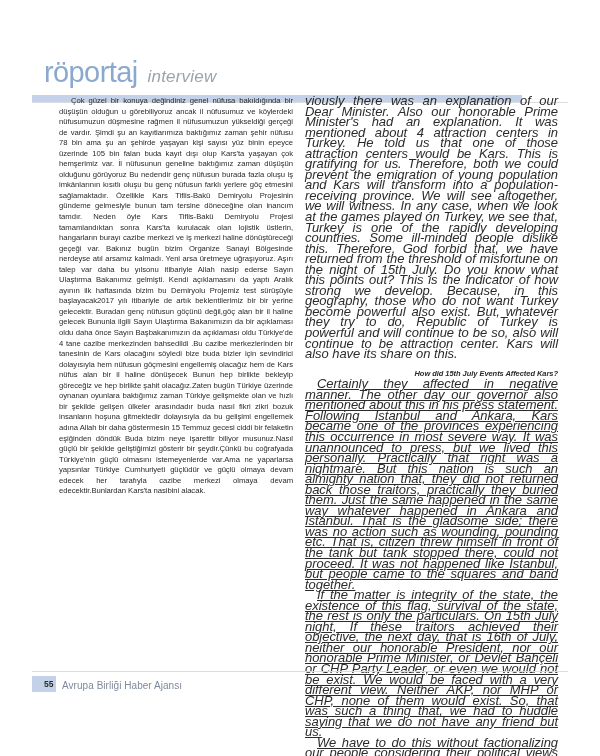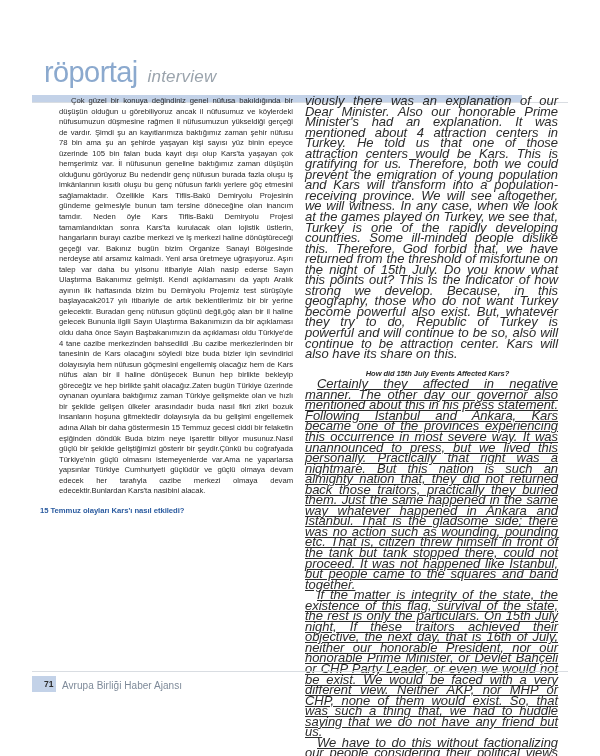--- a/index.html
+++ b/index.html
@@ -125,21 +125,21 @@
     text-justify: inter-word;
     letter-spacing: -0.05px;
   }
   .en-q {
     font-family: "Liberation Sans", sans-serif;
     font-size: 7.5px;
     line-height: 10.55px;
     font-style: italic;
     font-weight: bold;
     color: #2b2b2b;
-    text-align: center;
+    text-align: right;
     text-indent: 12px;
     letter-spacing: -0.05px;
   }
   .en-body {
     text-indent: 12px;
     text-decoration: underline;
   }
 
   
   .footer {
@@ -197,21 +197,20 @@
     <div class="masthead-rule-thin"></div>
   </div>
 
   <div class="col col-left">
 
 
     <p class="tr tr-body">Çok güzel bir konuya değindiniz genel nüfusa bakıldığında bir düşüşün olduğun u görebiliyoruz ancak il nüfusumuz ve köylerdeki nüfusumuzun düşmesine rağmen il nüfusumuzun yükseldiği gerçeği de vardır. Şimdi şu an kayıtlarımıza baktığımız zaman şehir nüfusu 78 bin ama şu an şehirde yaşayan kişi sayısı yüz binin epeyce üzerinde 105 bin falan buda kayıt dışı olup Kars'ta yaşayan çok hemşerimiz var. İl nüfusunun geneline baktığımız zaman düşüşün olduğunu görüyoruz Bu nedendir genç nüfusun burada fazla oluşu iş imkânlarının kısıtlı oluşu bu genç nüfusun farklı yerlere göç etmesini sağlamaktadır. Özellikle Kars Tiflis-Bakü Demiryolu Projesinin gündeme gelmesiyle bunun tam tersine döneceğine olan inancım tamdır. Neden öyle Kars Tiflis-Bakü Demiryolu Projesi tamamlandıktan sonra Kars'ta kurulacak olan lojistik üstlerin, hangarların burayı cazibe merkezi ve iş merkezi haline dönüştüreceği geçeği var. Bakınız bugün bizim Organize Sanayi Bölgesinde nerdeyse atıl arsamız kalmadı. Yeni arsa üretmeye uğraşıyoruz. Aşırı talep var daha bu yılsonu itibariyle Allah nasip ederse Sayın Ulaştırma Bakanımız gelmişti. Kendi açıklamasını da yaptı Aralık ayının ilk haftasında bizim bu Demiryolu Projemiz test sürüşüyle başlayacak2017 yılı itibariyle de artık beklentilerimiz bir bir yerine gelecektir. Buradan genç nüfusun göçünü değil,göç alan bir il haline gelecek Bununla ilgili Sayın Ulaştırma Bakanımızın da bir açıklaması oldu daha önce Sayın Başbakanımızın da açıklaması oldu Türkiye'de 4 tane cazibe merkezinden bahsedildi .Bu cazibe merkezlerinden bir tanesinin de Kars olacağını söyledi bize buda bizler için sevindirici dolayısıyla hem nüfusun göçmesini engellemiş olacağız hem de Kars nüfus alan bir il haline dönüşecek Bunun hep birlikte bekleyip göreceğiz ve hep birlikte şahit olacağız.Zaten bugün Türkiye üzerinde oynanan oyunlara baktığımız zaman Türkiye gelişmekte olan ve hızlı bir şekilde gelişen ülkeler arasındadır buda nasıl fikri zikri bozuk insanların hoşuna gitmektedir dolayısıyla da bu gelişimi engellemek adına Allah bir daha göstermesin 15 Temmuz gecesi ciddi bir felaketin eşiğinden döndük Buda bizim neye işarettir biliyor musunuz.Nasıl güçlü bir şekilde geliştiğimizi gösterir bir şeydir.Çünkü bu coğrafyada Türkiye'nin güçlü olmasını istemeyenlerde var.Ama ne yaparlarsa yapsınlar Türkiye Cumhuriyeti güçlüdür ve güçlü olmaya devam edecek her tarafıyla cazibe merkezi olmaya devam edecektir.Bunlardan Kars'ta nasibini alacak.</p>
 
     <div class="spacer-sm"></div>
 
-    <p class="tr-q">15 Temmuz olayları Kars'ı nasıl etkiledi?</p>
 
   </div>
 
   <div class="col col-right">
 
     <p class="en">viously there was an explanation of our Dear Minister. Also our honorable Prime Minister's had an explanation. It was mentioned about 4 attraction centers in Turkey. He told us that one of those attraction centers would be Kars. This is gratifying for us. Therefore, both we could prevent the emigration of young population and Kars will transform into a population-receiving province. We will see altogether, we will witness. In any case, when we look at the games played on Turkey, we see that, Turkey is one of the rapidly developing countries. Some ill-minded people dislike this. Therefore, God forbid that, we have returned from the threshold of misfortune on the night of 15th July. Do you know what this points out? This is the indicator of how strong we develop. Because, in this geography, those who do not want Turkey become powerful also exist. But, whatever they try to do, Republic of Turkey is powerful and will continue to be so, also will continue to be attraction center. Kars will also have its share on this.</p>
 
     <div class="spacer-sm"></div>
 
     <p class="en-q">How did 15th July Events Affected Kars?</p>
@@ -219,17 +218,17 @@
     <p class="en en-body">Certainly they affected in negative manner. The other day our governor also mentioned about this in his press statement. Following Istanbul and Ankara, Kars became one of the provinces experiencing this occurrence in most severe way. It was unannounced to press, but we lived this personally. Practically that right was a nightmare. But this nation is such an almighty nation that, they did not returned back those traitors, practically they buried them. Just the same happened in the same way whatever happened in Ankara and Istanbul. That is the gladsome side; there was no action such as wounding, pounding etc. That is, citizen threw himself in front of the tank but tank stopped there, could not proceed. It was not happened like Istanbul, but people came to the squares and band together.</p>
 
     <p class="en en-body">If the matter is integrity of the state, the existence of this flag, survival of the state, the rest is only the particulars. On 15th July night, If these traitors achieved their objective, the next day, that is 16th of July, neither our honorable President, nor our honorable Prime Minister, or Devlet Bahçeli or CHP Party Leader, or even we would not be exist. We would be faced with a very different view. Neither AKP, nor MHP or CHP, none of them would exist. So, that was such a thing that, we had to huddle saying that we do not have any friend but us.</p>
 
     <p class="en en-body">We have to do this without factionalizing our people considering their political views or membership of this or that party. If we do not do, we will be the losers. We did, on the 15th July night we have answered to and knocked them down to size whatever they required. I wish, in the course of time, this will be the same. See, each night we are coming together at Democracy squares. Time to time I am also beginning to speak. There is something we defend, there is no politics of this, this is something different. If our honorable President, our honorable Prime Minister who is the head of the government today, instructs us, we will leave the streets. If this lasts for a life time, we will stay there for life time. The-</p>
   </div>
 
   <div class="footer">
     <div class="footer-rule"></div>
     <div class="footer-box"></div>
-    <div class="footer-page">71</div>
+    <div class="footer-page">55</div>
     <div class="footer-label">Avrupa Birliği Haber Ajansı</div>
   </div>
 
 </div>
 
 </body></html>

